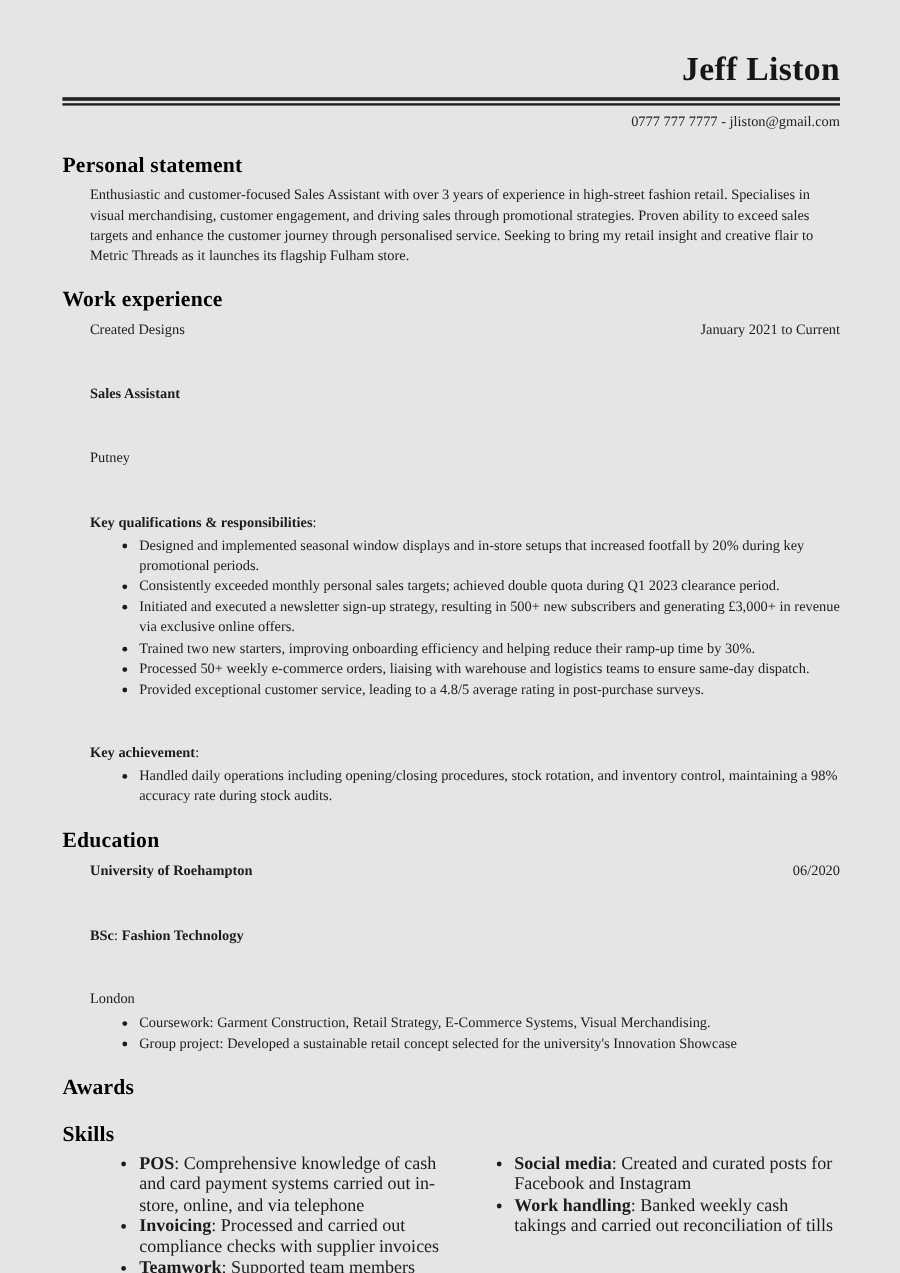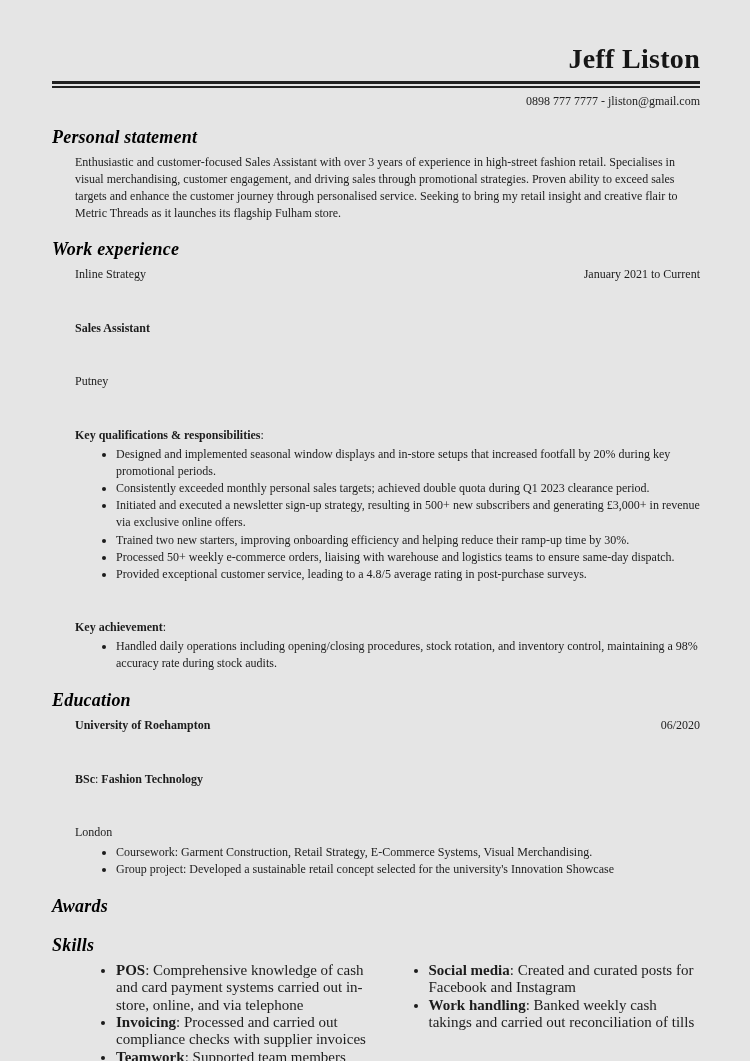--- a/index.html
+++ b/index.html
@@ -35,21 +35,20 @@
     font-size: 12px;
     margin-top: 6px;
     color: #222222;
   }
   h2 {
     font-size: 18px;
     font-weight: bold;
     color: #000000;
     margin: 18px 0 6px 0;
     letter-spacing: 0.2px;
-    font-style: italic;
   }
   .content {
     margin-left: 23px;
     font-size: 12px;
     line-height: 16.9px;
   }
   .statement { text-align: left; }
   .row {
     display: flex;
     justify-content: space-between;
@@ -94,32 +93,32 @@
   .seg { flex: 1; }
   .level-label { line-height: 17px; margin-top: 44px; }
 </style>
 </head>
 <body>
 
 <div class="page">
 
   <div class="name">Jeff Liston</div>
   <div class="rule"></div>
-  <div class="contact">0898 777 7777 - jliston@gmail.com</div>
+  <div class="contact">0777 777 7777 - jliston@gmail.com</div>
 
   <section>
     <h2>Personal statement</h2>
     <div class="content statement">Enthusiastic and customer-focused Sales Assistant with over 3 years of experience in high-street fashion retail. Specialises in visual merchandising, customer engagement, and driving sales through promotional strategies. Proven ability to exceed sales targets and enhance the customer journey through personalised service. Seeking to bring my retail insight and creative flair to Metric Threads as it launches its flagship Fulham store.</div>
   </section>
 
   <section>
     <h2>Work experience</h2>
     <div class="content">
       <div class="row">
-        <span>Inline Strategy</span>
+        <span>Created Designs</span>
         <span>January 2021 to Current</span>
       </div>
       <div class="line bold">Sales Assistant</div>
       <div class="line">Putney</div>
       <div class="line"><span class="bold">Key qualifications &amp; responsibilities</span><span>:</span></div>
     </div>
     <div class="content" style="margin-left:23px;">
       <ul>
         <li>Designed and implemented seasonal window displays and in-store setups that increased footfall by 20% during key promotional periods.</li>
         <li>Consistently exceeded monthly personal sales targets; achieved double quota during Q1 2023 clearance period.</li>

